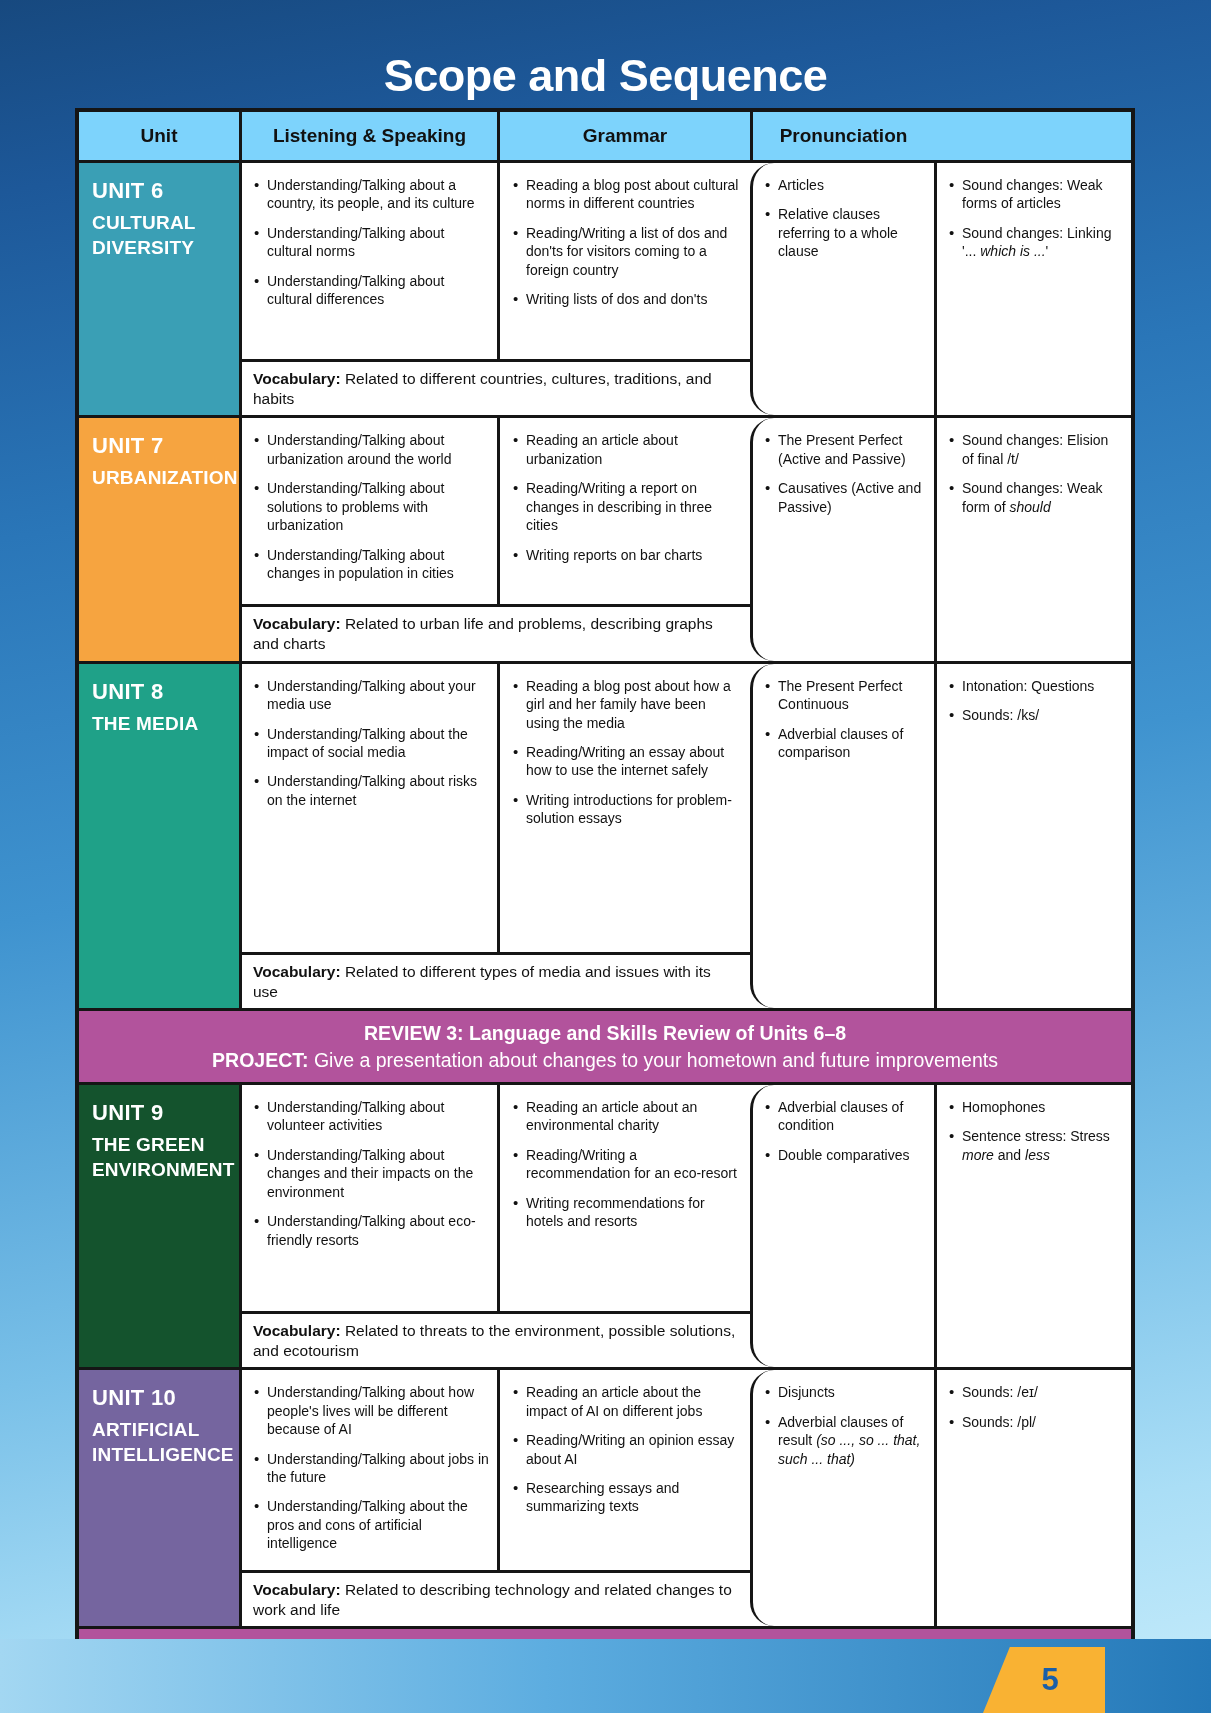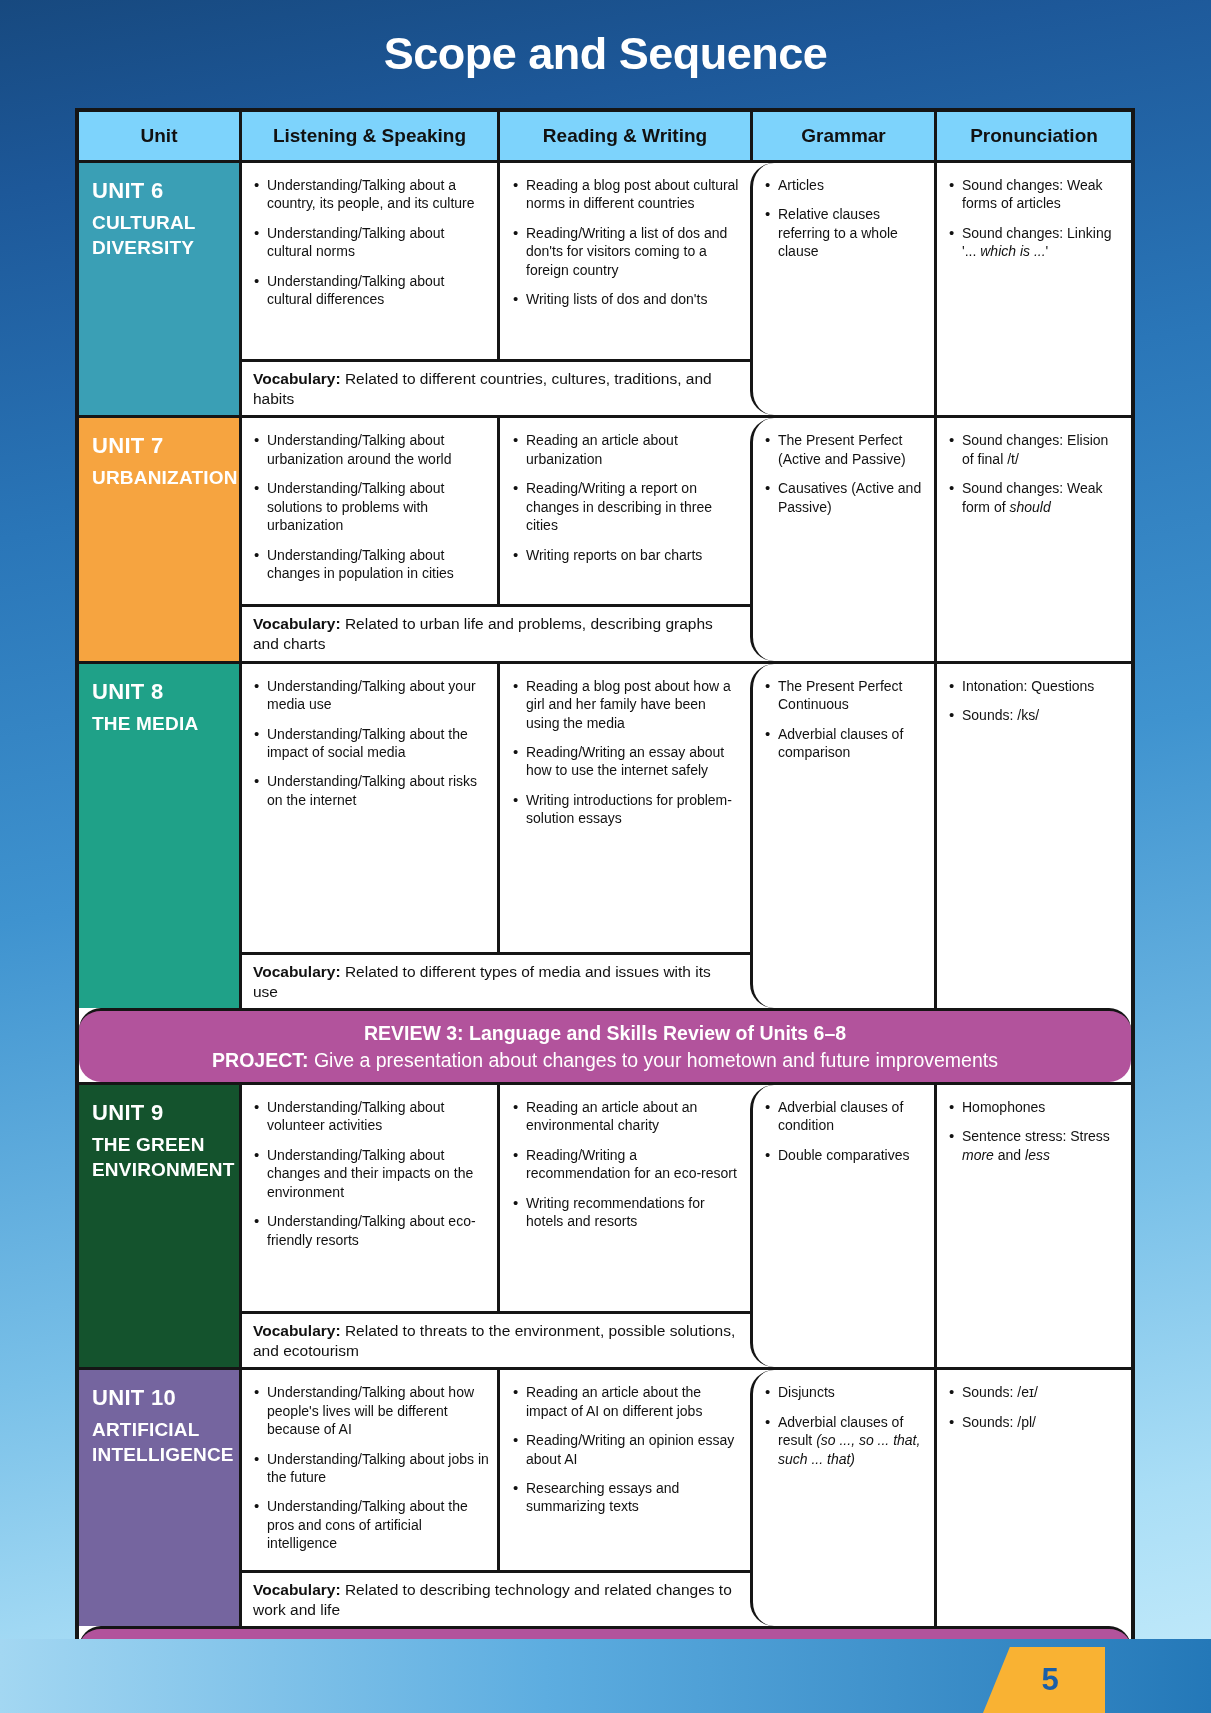--- a/index.html
+++ b/index.html
@@ -3,41 +3,41 @@
 <meta charset="utf-8">
 <style>
   * { box-sizing: border-box; }
   html,body { margin:0; padding:0; }
   body {
     width:1211px; height:1713px; position:relative; overflow:hidden;
     font-family:"Liberation Sans", sans-serif;
     background: linear-gradient(170deg, #17497f 0%, #1d5899 10%, #2a76b8 28%, #3f93cf 48%, #79c0e8 72%, #aadef6 88%, #c6ecfb 100%);
   }
   .page-title {
-    position:absolute; top:28px; left:0; width:100%;
+    position:absolute; top:50px; left:0; width:100%;
     text-align:center; color:#ffffff; font-size:45px; font-weight:bold;
     letter-spacing:-0.5px;
   }
   .soc-table {
     position:absolute; left:75px; top:108px; width:1060px;
     border:4px solid #151515; background:#ffffff;
   }
   .grid-row { display:grid; grid-template-columns:160px 258px 253px 184px 197px; }
   .header-row { background:#7dd3fc; }
   .header-cell {
     padding:13px 4px; text-align:center; font-weight:bold; font-size:19px; color:#111;
     border-left:3px solid #151515;
   }
   .header-cell:first-child { border-left:none; }
   .unit-block {
     display:grid; grid-template-columns:160px 258px 253px 184px 197px;
     grid-template-rows:1fr auto; border-top:3px solid #151515;
   }
   .review-band { border-top:3px solid #151515; background:#B2539C; color:#fff;
-    text-align:center; padding:11px 8px 10px 8px;border-radius:22px; }
+    text-align:center; padding:11px 8px 10px 8px; }
   .review-title { font-weight:bold; font-size:19.5px; margin-bottom:4px; }
   .review-project { font-size:19.5px; }
   .review-project b { font-weight:bold; }
   .unit-cell {
     grid-column:1; grid-row:1/3; color:#fff; padding:15px 10px 10px 13px;
   }
   .unit-id { font-size:22px; font-weight:bold; letter-spacing:0.3px; }
   .unit-name { font-size:19px; font-weight:bold; margin-top:7px; line-height:1.3; letter-spacing:0.2px; }
   .cell { border-left:3px solid #151515; padding:13px 8px 6px 11px; }
   .ls-cell { grid-column:2; grid-row:1; }
@@ -77,21 +77,20 @@
 </head>
 <body>
 
 <div class="page-title">Scope and Sequence</div>
 
 <div class="soc-table">
 
   <div class="grid-row header-row">
     <div class="header-cell">Unit</div>
     <div class="header-cell">Listening &amp; Speaking</div>
-    <div class="header-cell">Reading &amp; Writing</div>
     <div class="header-cell">Grammar</div>
     <div class="header-cell">Pronunciation</div>
   </div>
 
   <div class="unit-block b0">
     <div class="unit-cell" style="background:#3A9FB5">
       <div class="unit-id">UNIT 6</div>
       <div class="unit-name">CULTURAL DIVERSITY</div>
     </div>
     <div class="cell ls-cell">

